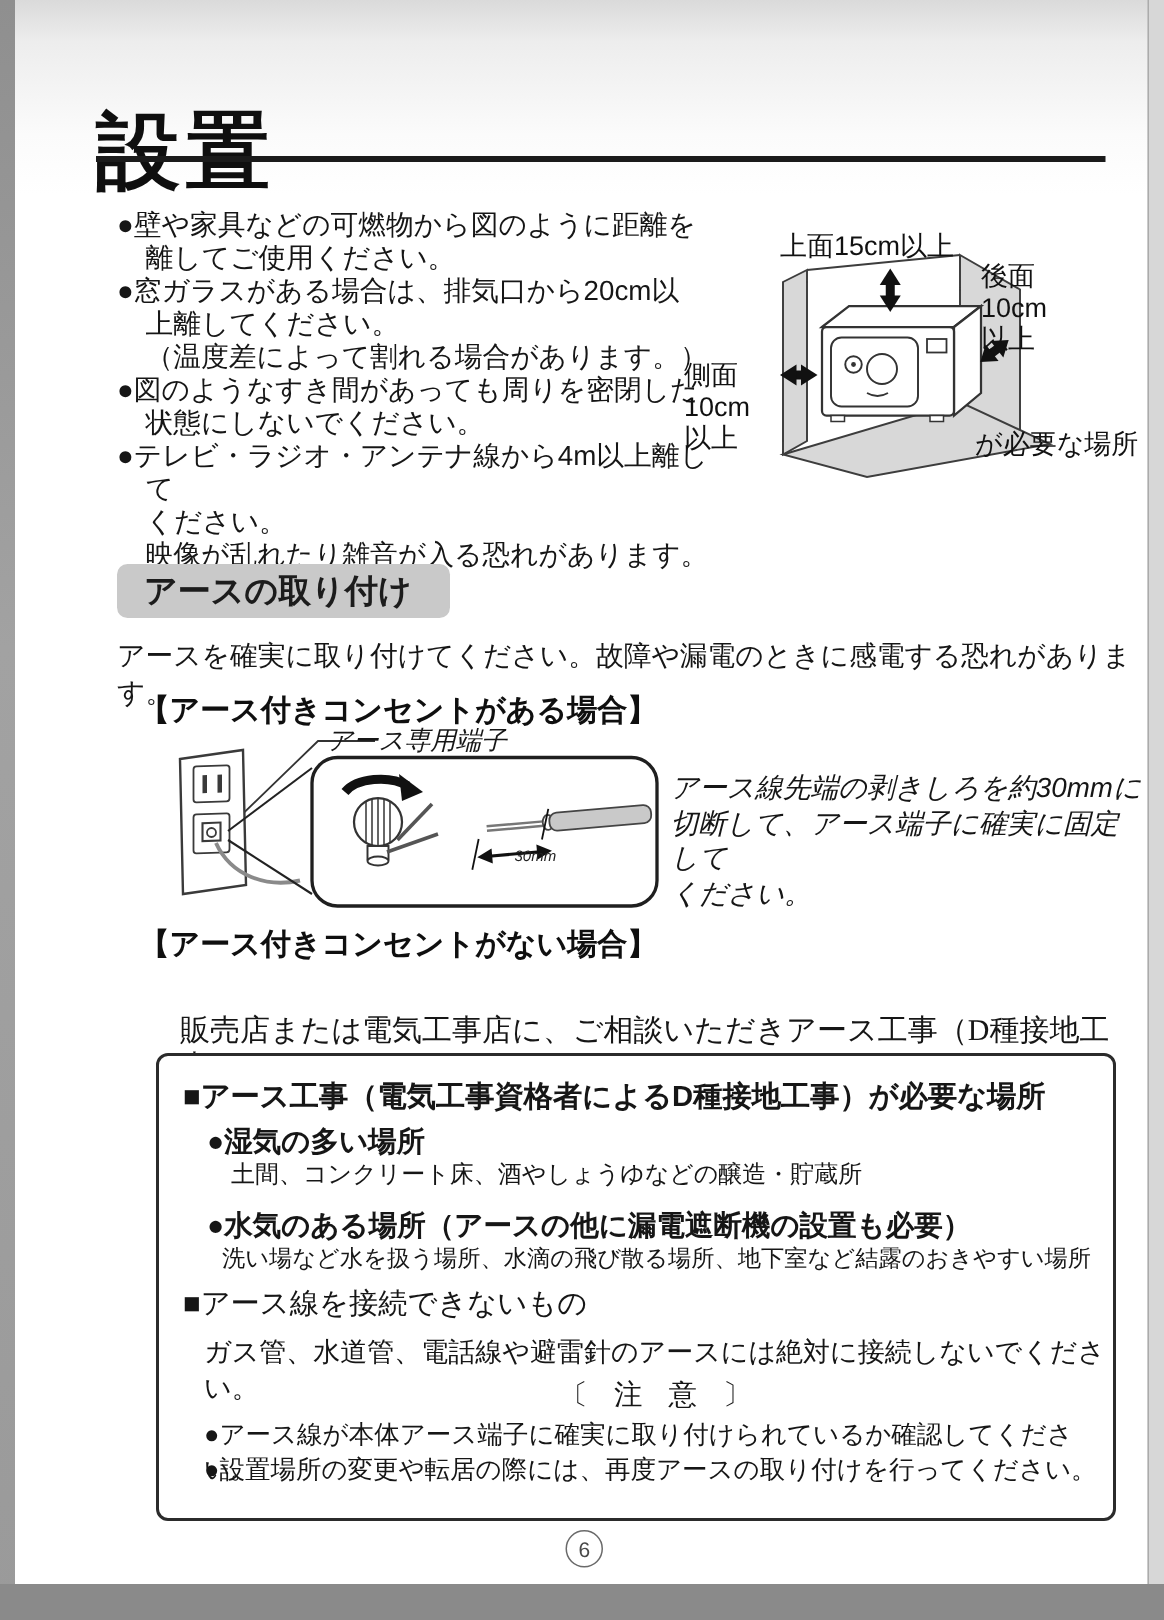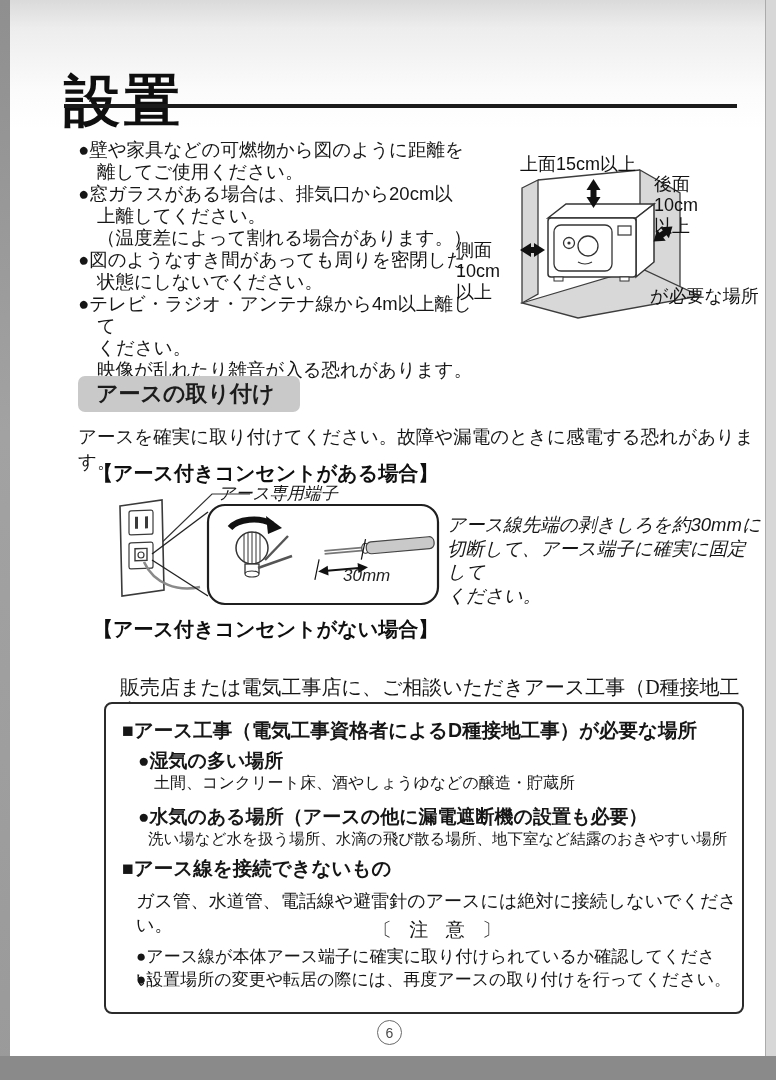--- a/index.html
+++ b/index.html
@@ -34,36 +34,36 @@
     border-radius:7px;display:flex;align-items:center;padding-left:18px;
     font-size:22px;font-weight:bold;color:#1c1c1c;}
   .intro{position:absolute;left:78px;top:424px;width:680px;font-size:18.5px;}
 
   .subhead{position:absolute;font-size:20px;font-weight:bold;color:#0f0f0f;}
   .sh1{left:93px;top:460px;}
   .sh2{left:93px;top:616px;}
 
   .outlet-fig{position:absolute;left:100px;top:482px;width:670px;height:132px;font-style:italic;}
   .terminal-label{position:absolute;left:118px;top:0px;font-size:17px;}
-  .strip-label{position:absolute;left:243px;top:84px;font-size:17px;color:#222;}
+  .strip-label{position:absolute;left:243px;top:84px;font-size:10px;color:#222;}
   .earth-instruction{position:absolute;left:347px;top:31px;width:315px;
     font-size:18.5px;line-height:23.5px;white-space:pre-line;}
 
   .no-outlet-body{position:absolute;left:120px;top:675px;width:628px;
     font-size:20px;line-height:24px;font-family:Liberation Serif, serif;}
 
   .workbox{position:absolute;left:104px;top:702px;width:636px;height:308px;
     border:2.5px solid #2b2b2b;border-radius:8px;background:#fff;}
   .workbox .abs{position:absolute;}
   .wb-h1{left:16px;top:13px;font-size:19.5px;font-weight:bold;}
   .wb-loc1t{left:32px;top:44px;font-size:19px;font-weight:bold;}
   .wb-loc1d{left:48px;top:69px;font-size:16px;}
   .wb-loc2t{left:32px;top:100px;font-size:19px;font-weight:bold;}
   .wb-loc2d{left:42px;top:125px;font-size:15.5px;}
-  .wb-h2{left:16px;top:151px;font-size:19.5px;font-weight:bold;}
+  .wb-h2{left:16px;top:151px;font-size:19.5px;font-weight:normal;}
   .wb-gas{left:30px;top:185px;font-size:18px;}
   .wb-caution-title{left:0;top:213px;width:100%;text-align:center;font-size:19px;letter-spacing:6px;padding-left:16px;}
   .wb-c1{left:30px;top:241px;font-size:17px;}
   .wb-c2{left:30px;top:264px;font-size:17px;}
 
   .page-num{position:absolute;left:377px;top:1020px;width:23px;height:23px;border:1.5px solid #6a6a6a;
     border-radius:50%;display:flex;align-items:center;justify-content:center;
     font-size:14px;color:#4a4a4a;}
 </style>
 </head>

